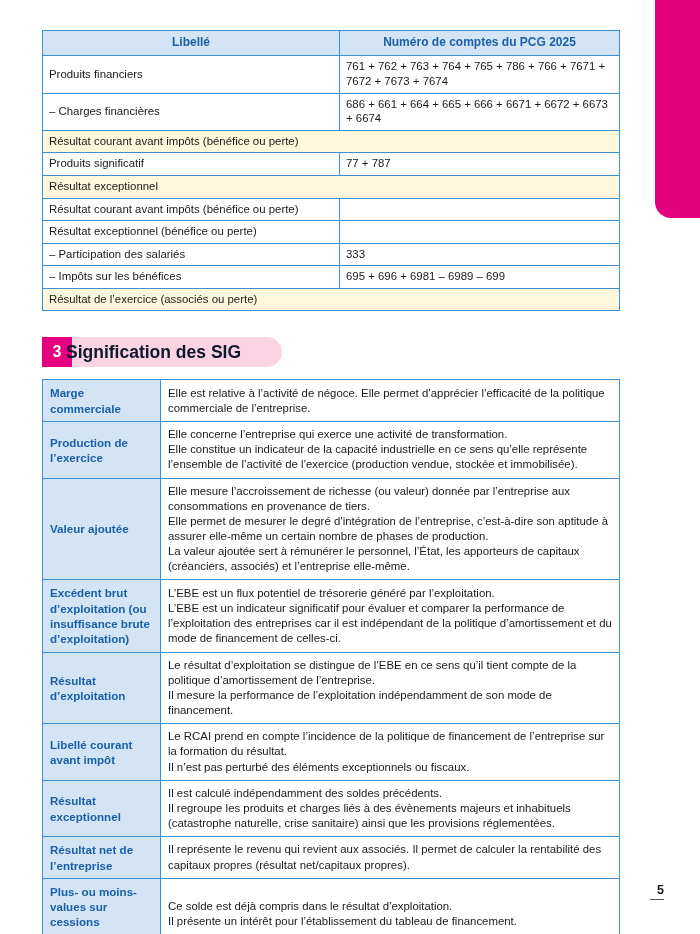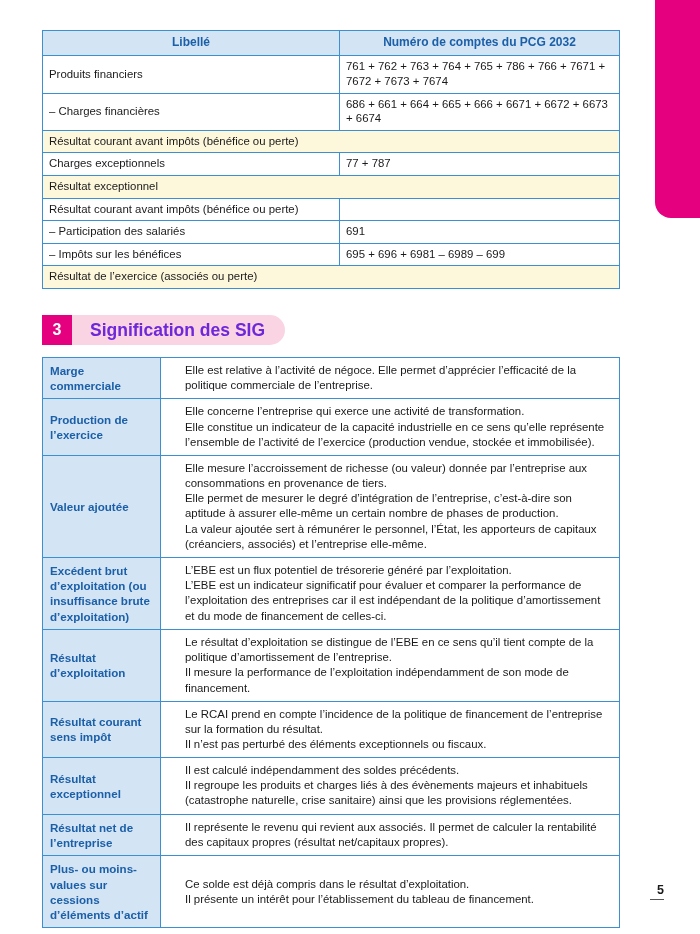--- a/index.html
+++ b/index.html
@@ -92,44 +92,44 @@
     background: #e4007f;
     color: #ffffff;
     font-size: 16px;
     font-weight: bold;
     text-align: center;
     line-height: 30px;
   }
   .section-title {
     position: relative;
     display: block;
-    margin-left: 48px;
+    margin-left: 24px;
     padding-right: 20px;
     line-height: 30px;
     font-size: 17.5px;
     font-weight: bold;
-    color: #6d28d9;
+    color: #0f172a;
     white-space: nowrap;
   }
 
   
   .tbl-sig col.c1 { width: 118px; }
   .tbl-sig col.c2 { width: 459px; }
   .tbl-sig td.term {
     background: #d3e4f4;
     color: #1b5fa8;
     font-weight: bold;
     font-size: 11.6px;
     line-height: 1.32;
     padding: 5px 4px 5px 7px;
     vertical-align: middle;
     margin-left: 32px;
   }
   .tbl-sig td.desc {
-    padding: 5px 6px 5px 24px;
+    padding: 5px 6px 5px 7px;
     vertical-align: middle;
     line-height: 1.33;
   }
 
   
   .page-number {
     position: absolute;
     right: 36px;
     bottom: 34px;
     font-size: 12.5px;
@@ -152,47 +152,51 @@
 
   
   <table class="tbl-pcg">
     <colgroup>
         <col class="c1">
         <col class="c2">
       </colgroup>
     <tbody>
       <tr class="hdr">
         <td>Libellé</td>
-        <td>Numéro de comptes du PCG 2032</td>
+        <td>Numéro de comptes du PCG 2025</td>
       </tr>
       <tr>
         <td class="lbl">Produits financiers</td>
         <td class="acc">761 + 762 + 763 + 764 + 765 + 786 + 766 + 7671 + 7672 + 7673 + 7674</td>
       </tr>
       <tr>
         <td class="lbl">– Charges financières</td>
         <td class="acc">686 + 661 + 664 + 665 + 666 + 6671 + 6672 + 6673 + 6674</td>
       </tr>
       <tr class="total">
         <td class="lbl" colspan="2">Résultat courant avant impôts (bénéfice ou perte)</td>
       </tr>
       <tr>
-        <td class="lbl">Charges exceptionnels</td>
+        <td class="lbl">Produits significatif</td>
         <td class="acc">77 + 787</td>
       </tr>
       <tr class="total">
         <td class="lbl" colspan="2">Résultat exceptionnel</td>
       </tr>
       <tr>
         <td class="lbl">Résultat courant avant impôts (bénéfice ou perte)</td>
         <td class="acc"></td>
       </tr>
       <tr>
+        <td class="lbl">Résultat exceptionnel (bénéfice ou perte)</td>
+        <td class="acc"></td>
+      </tr>
+      <tr>
         <td class="lbl">– Participation des salariés</td>
-        <td class="acc">691</td>
+        <td class="acc">333</td>
       </tr>
       <tr>
         <td class="lbl">– Impôts sur les bénéfices</td>
         <td class="acc">695 + 696 + 6981 – 6989 – 699</td>
       </tr>
       <tr class="total">
         <td class="lbl" colspan="2">Résultat de l’exercice (associés ou perte)</td>
       </tr>
     </tbody>
   </table>
@@ -225,21 +229,21 @@
       </tr>
       <tr>
         <td class="term">Excédent brut d’exploitation (ou insuffisance brute d’exploitation)</td>
         <td class="desc">L’EBE est un flux potentiel de trésorerie généré par l’exploitation.<br>L’EBE est un indicateur significatif pour évaluer et comparer la performance de l’exploitation des entreprises car il est indépendant de la politique d’amortissement et du mode de financement de celles-ci.</td>
       </tr>
       <tr>
         <td class="term">Résultat d’exploitation</td>
         <td class="desc">Le résultat d’exploitation se distingue de l’EBE en ce sens qu’il tient compte de la politique d’amortissement de l’entreprise.<br>Il mesure la performance de l’exploitation indépendamment de son mode de financement.</td>
       </tr>
       <tr>
-        <td class="term">Résultat courant sens impôt</td>
+        <td class="term">Libellé courant avant impôt</td>
         <td class="desc">Le RCAI prend en compte l’incidence de la politique de financement de l’entreprise sur la formation du résultat.<br>Il n’est pas perturbé des éléments exceptionnels ou fiscaux.</td>
       </tr>
       <tr>
         <td class="term">Résultat exceptionnel</td>
         <td class="desc">Il est calculé indépendamment des soldes précédents.<br>Il regroupe les produits et charges liés à des évènements majeurs et inhabituels (catastrophe naturelle, crise sanitaire) ainsi que les provisions réglementées.</td>
       </tr>
       <tr>
         <td class="term">Résultat net de l’entreprise</td>
         <td class="desc">Il représente le revenu qui revient aux associés. Il permet de calculer la rentabilité des capitaux propres (résultat net/capitaux propres).</td>
       </tr>

